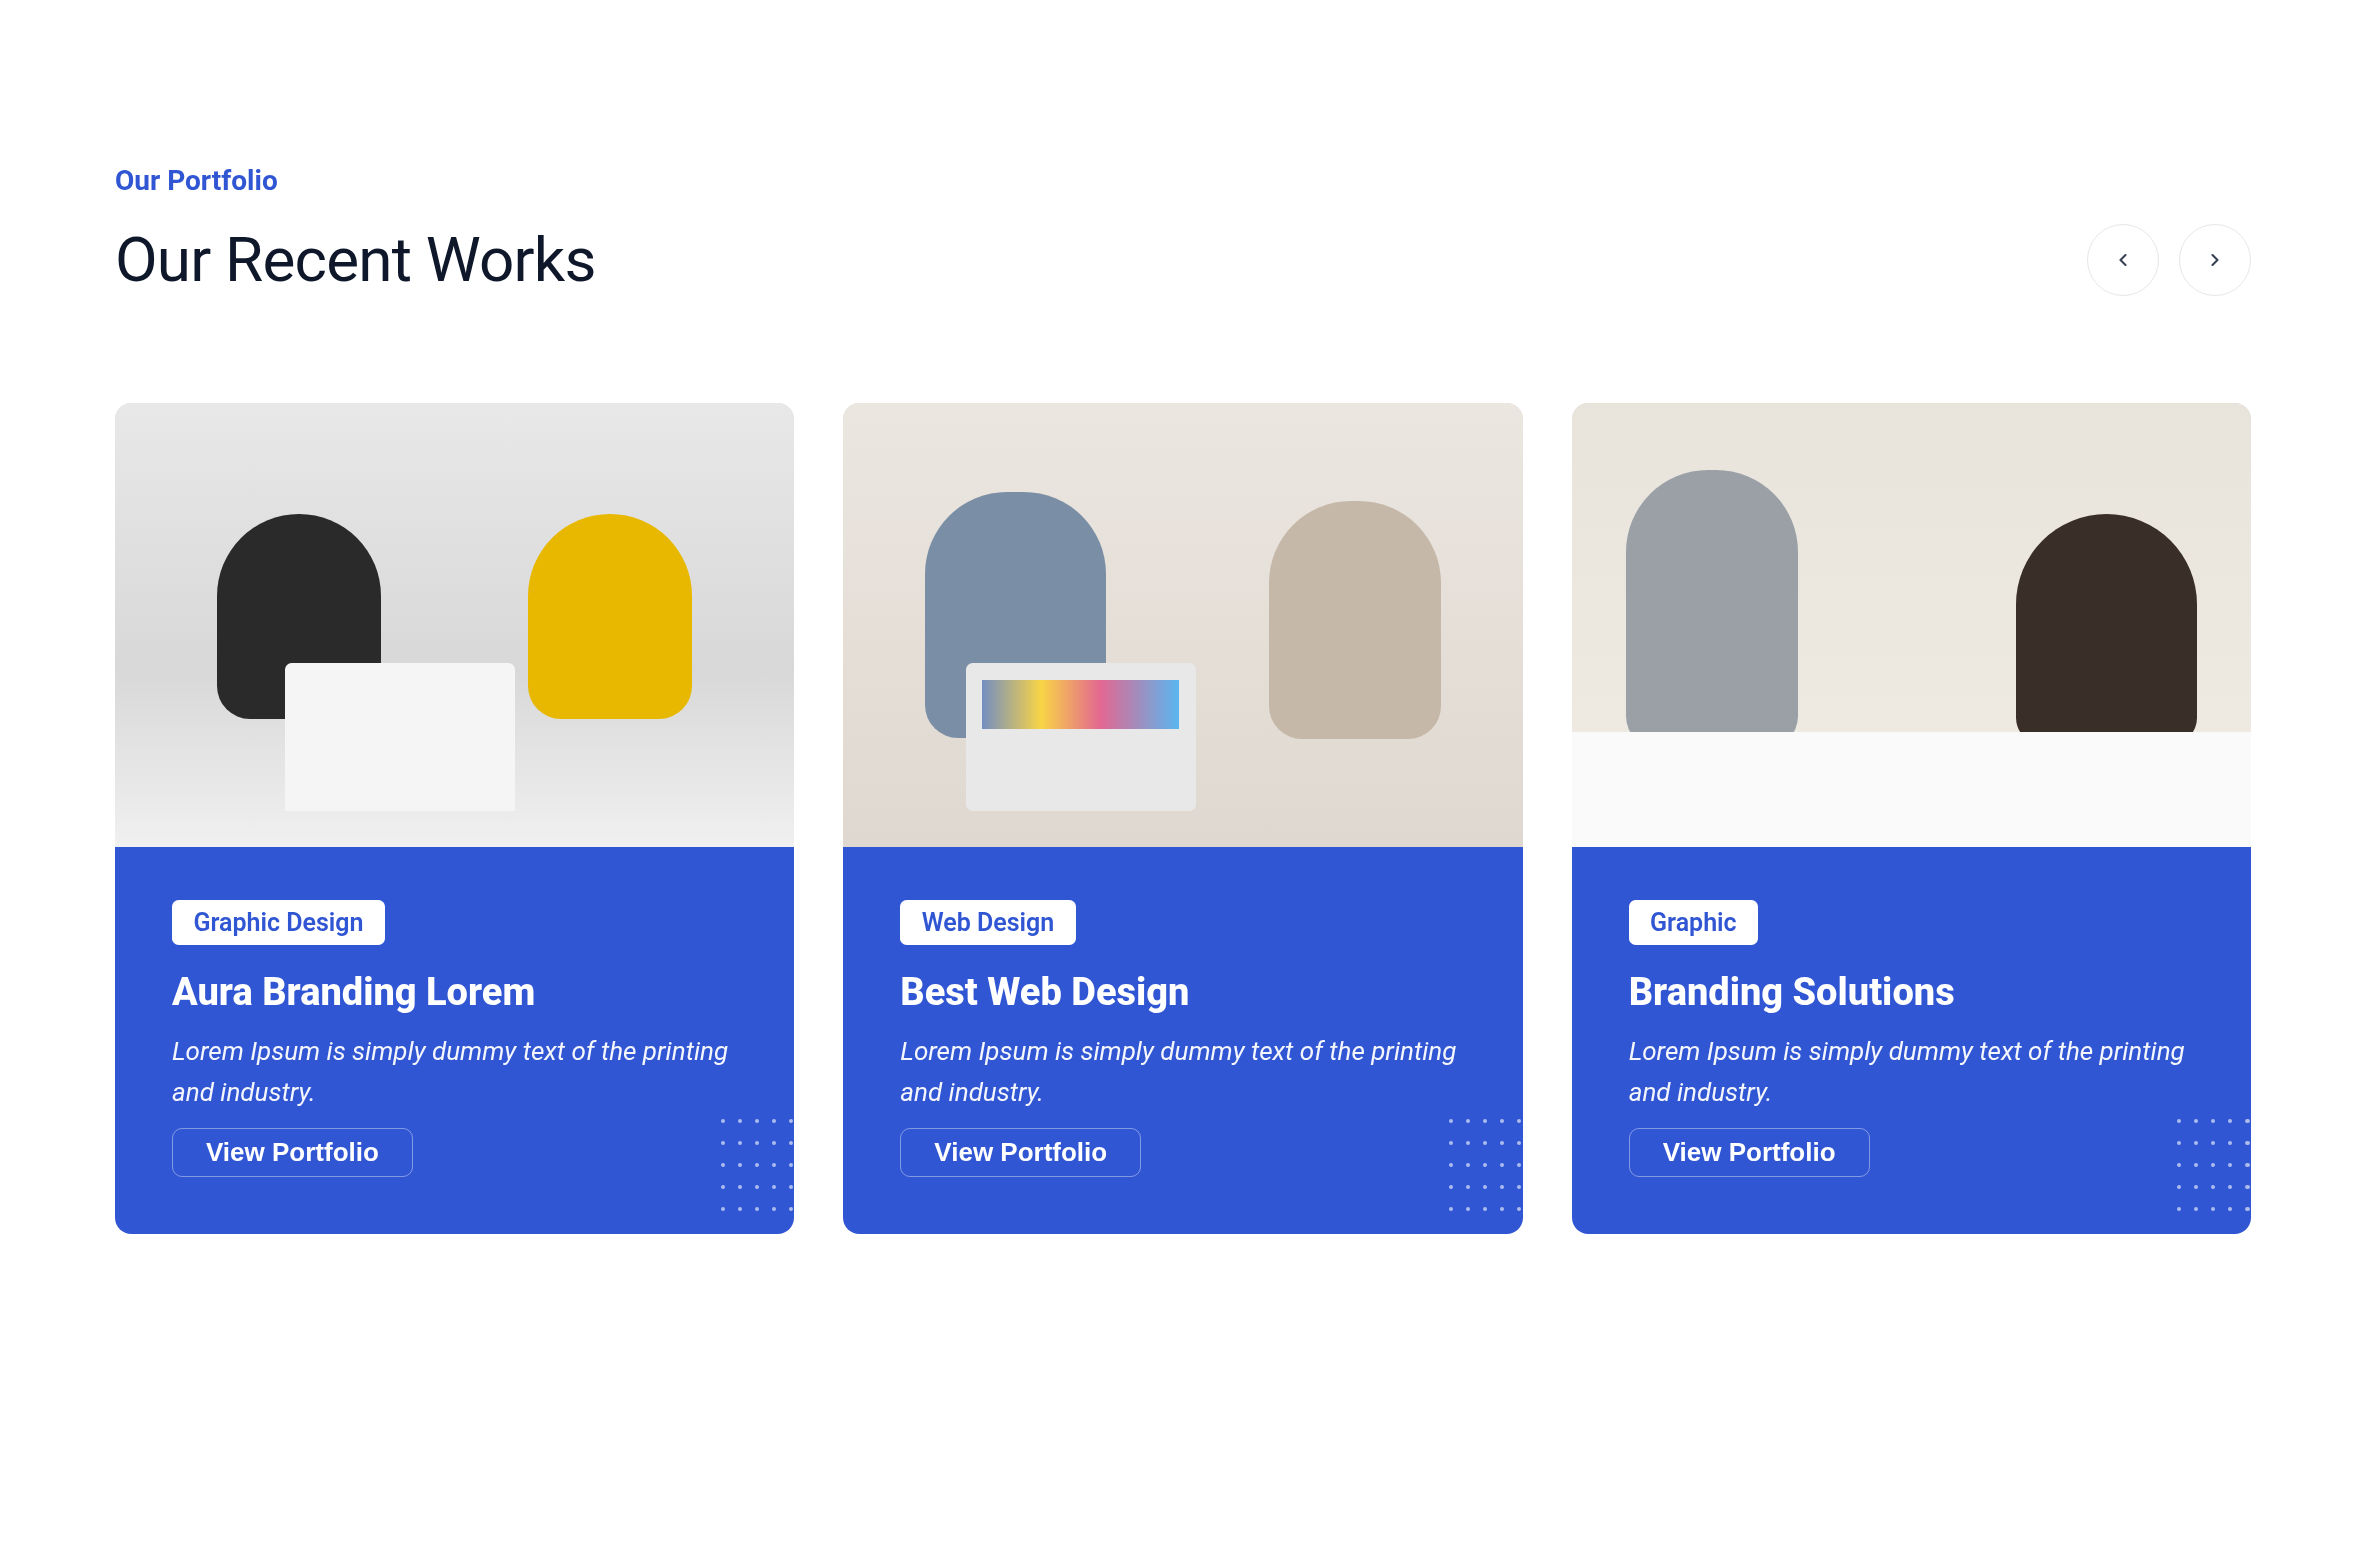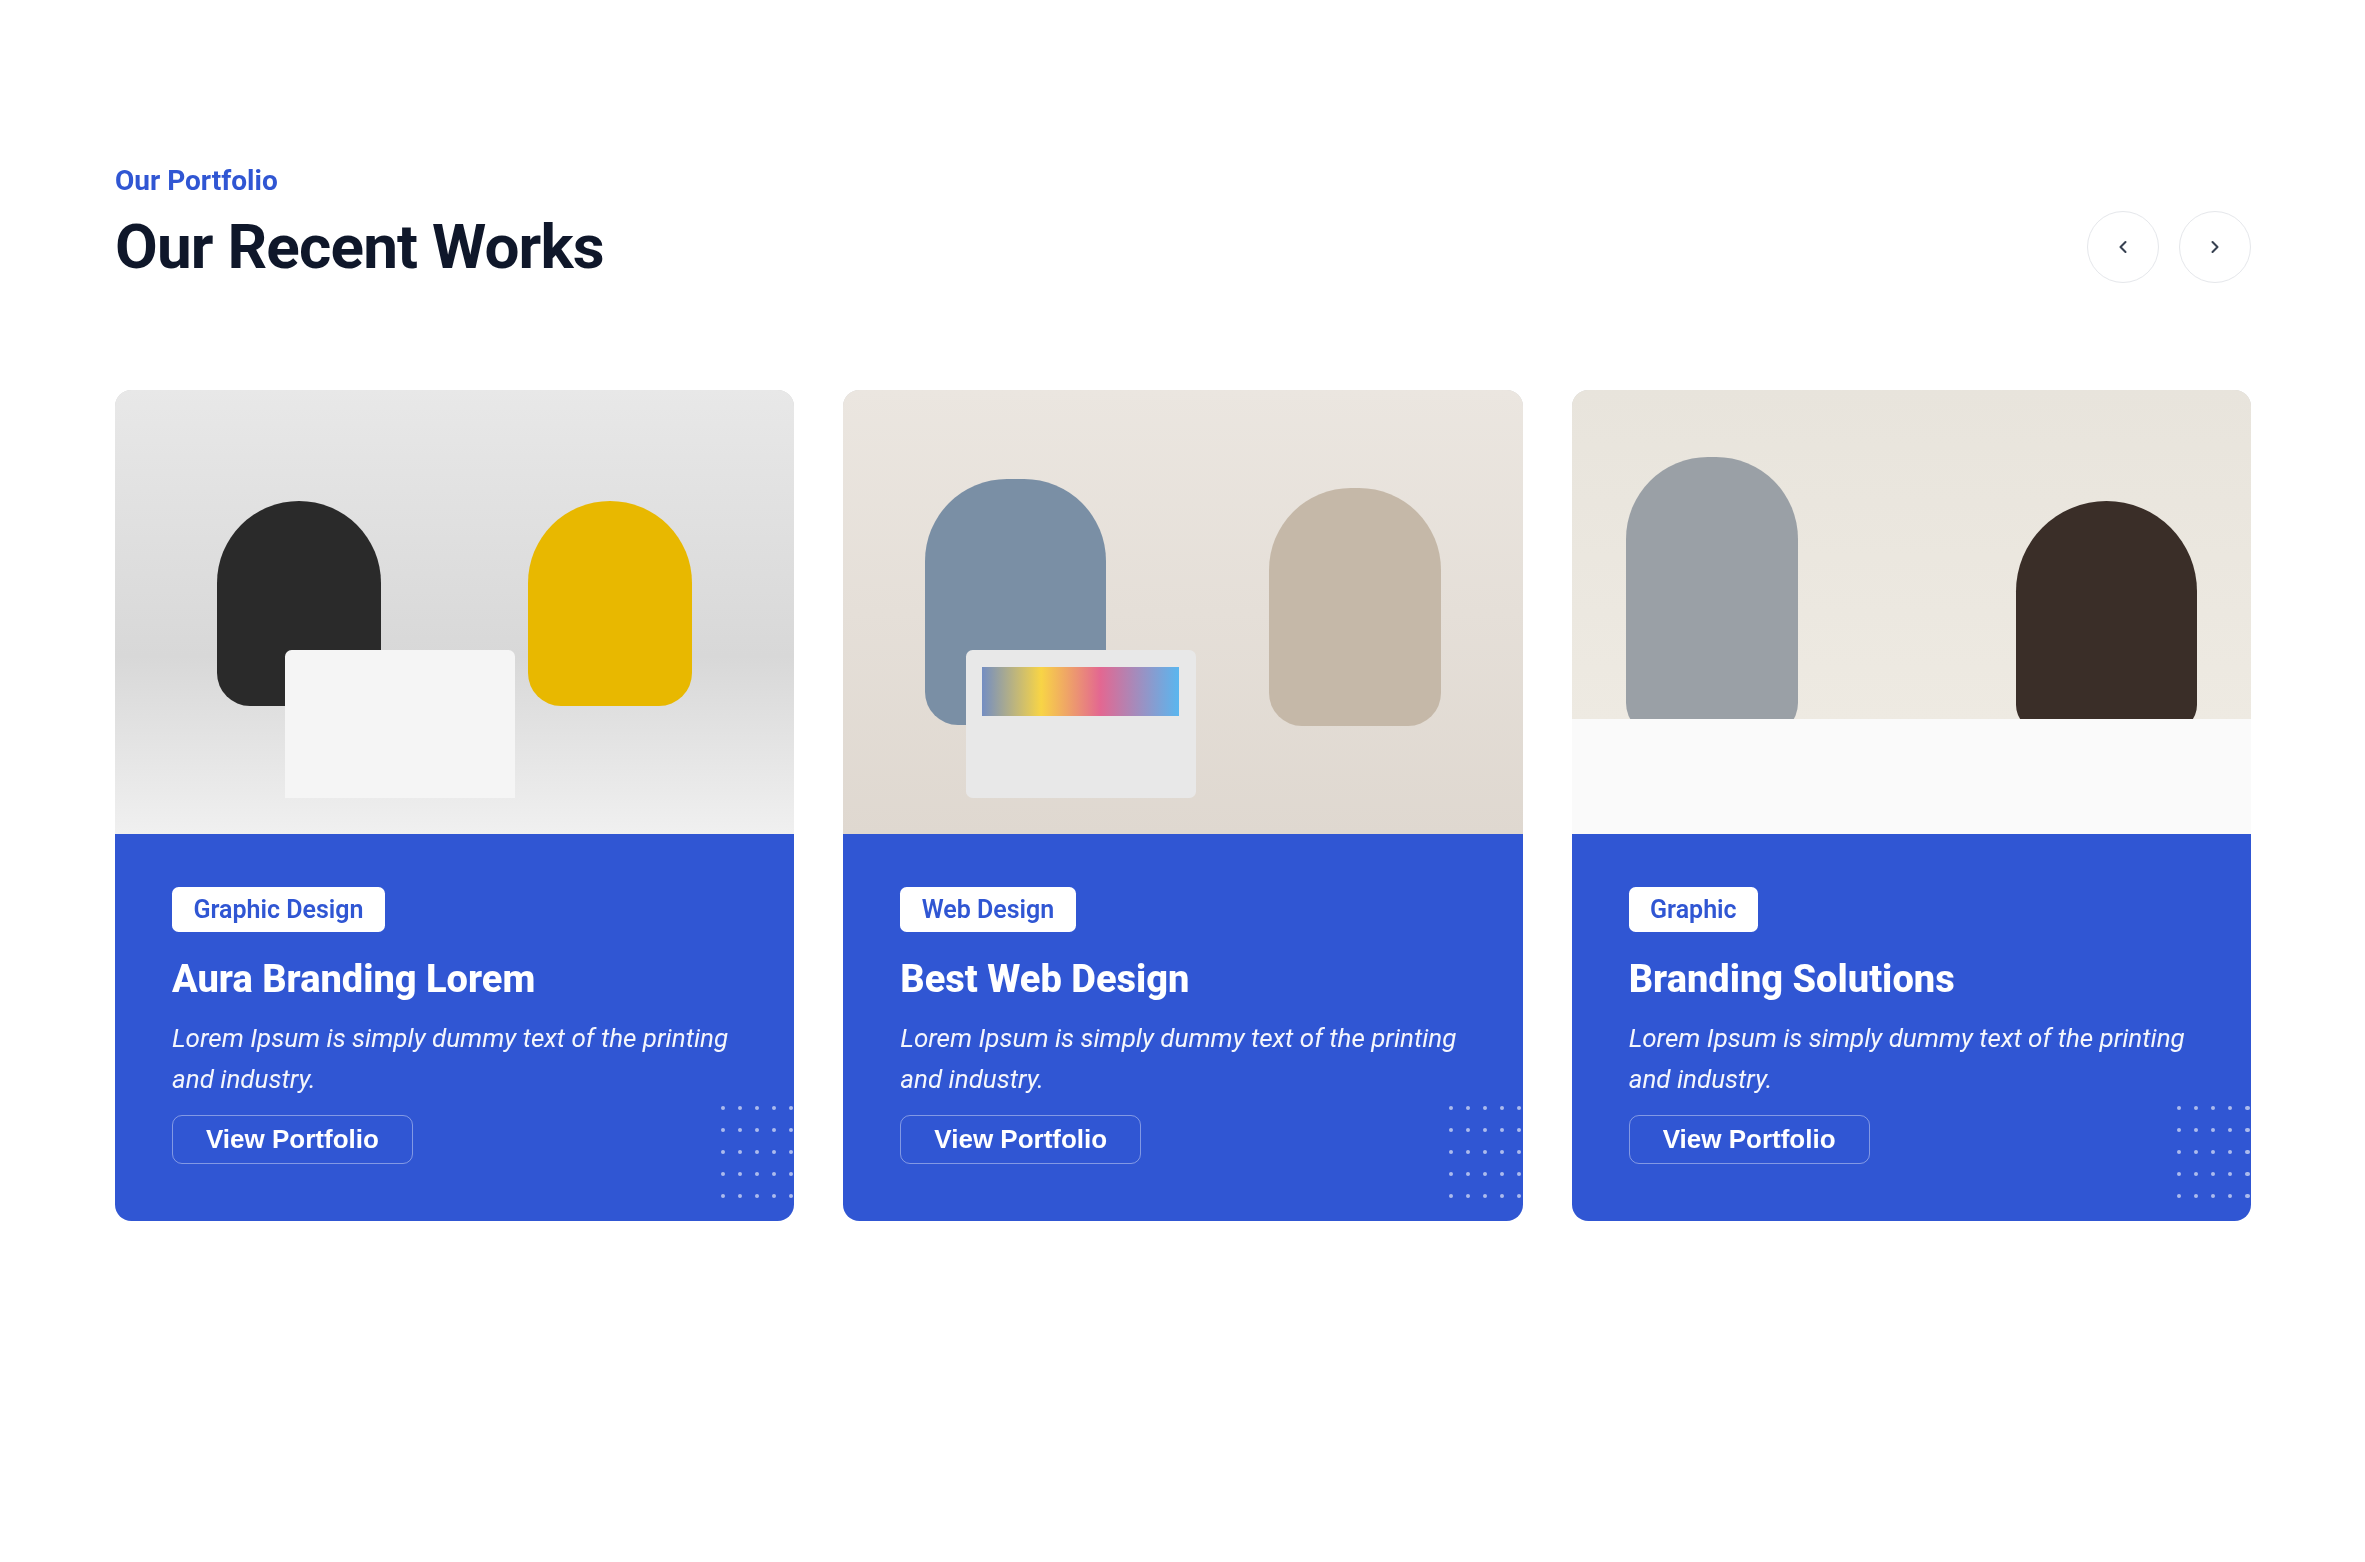--- a/index.html
+++ b/index.html
@@ -19,33 +19,33 @@
     .header {
       display: flex;
       justify-content: space-between;
       align-items: flex-end;
       margin-bottom: 107px;
     }
 
     .header-text {
       display: flex;
       flex-direction: column;
-      gap: 13px;
+      gap: 26px;
     }
 
     .subtitle {
       color: #3056d3;
       font-size: 28px;
       font-weight: 700;
     }
 
     .title {
       color: #0f172a;
       font-size: 62px;
-      font-weight: 700;
+      font-weight: 400;
       letter-spacing: -0.8px;
     }
 
     .nav-buttons {
       display: flex;
       gap: 20px;
     }
 
     .nav-btn {
       width: 72px;

